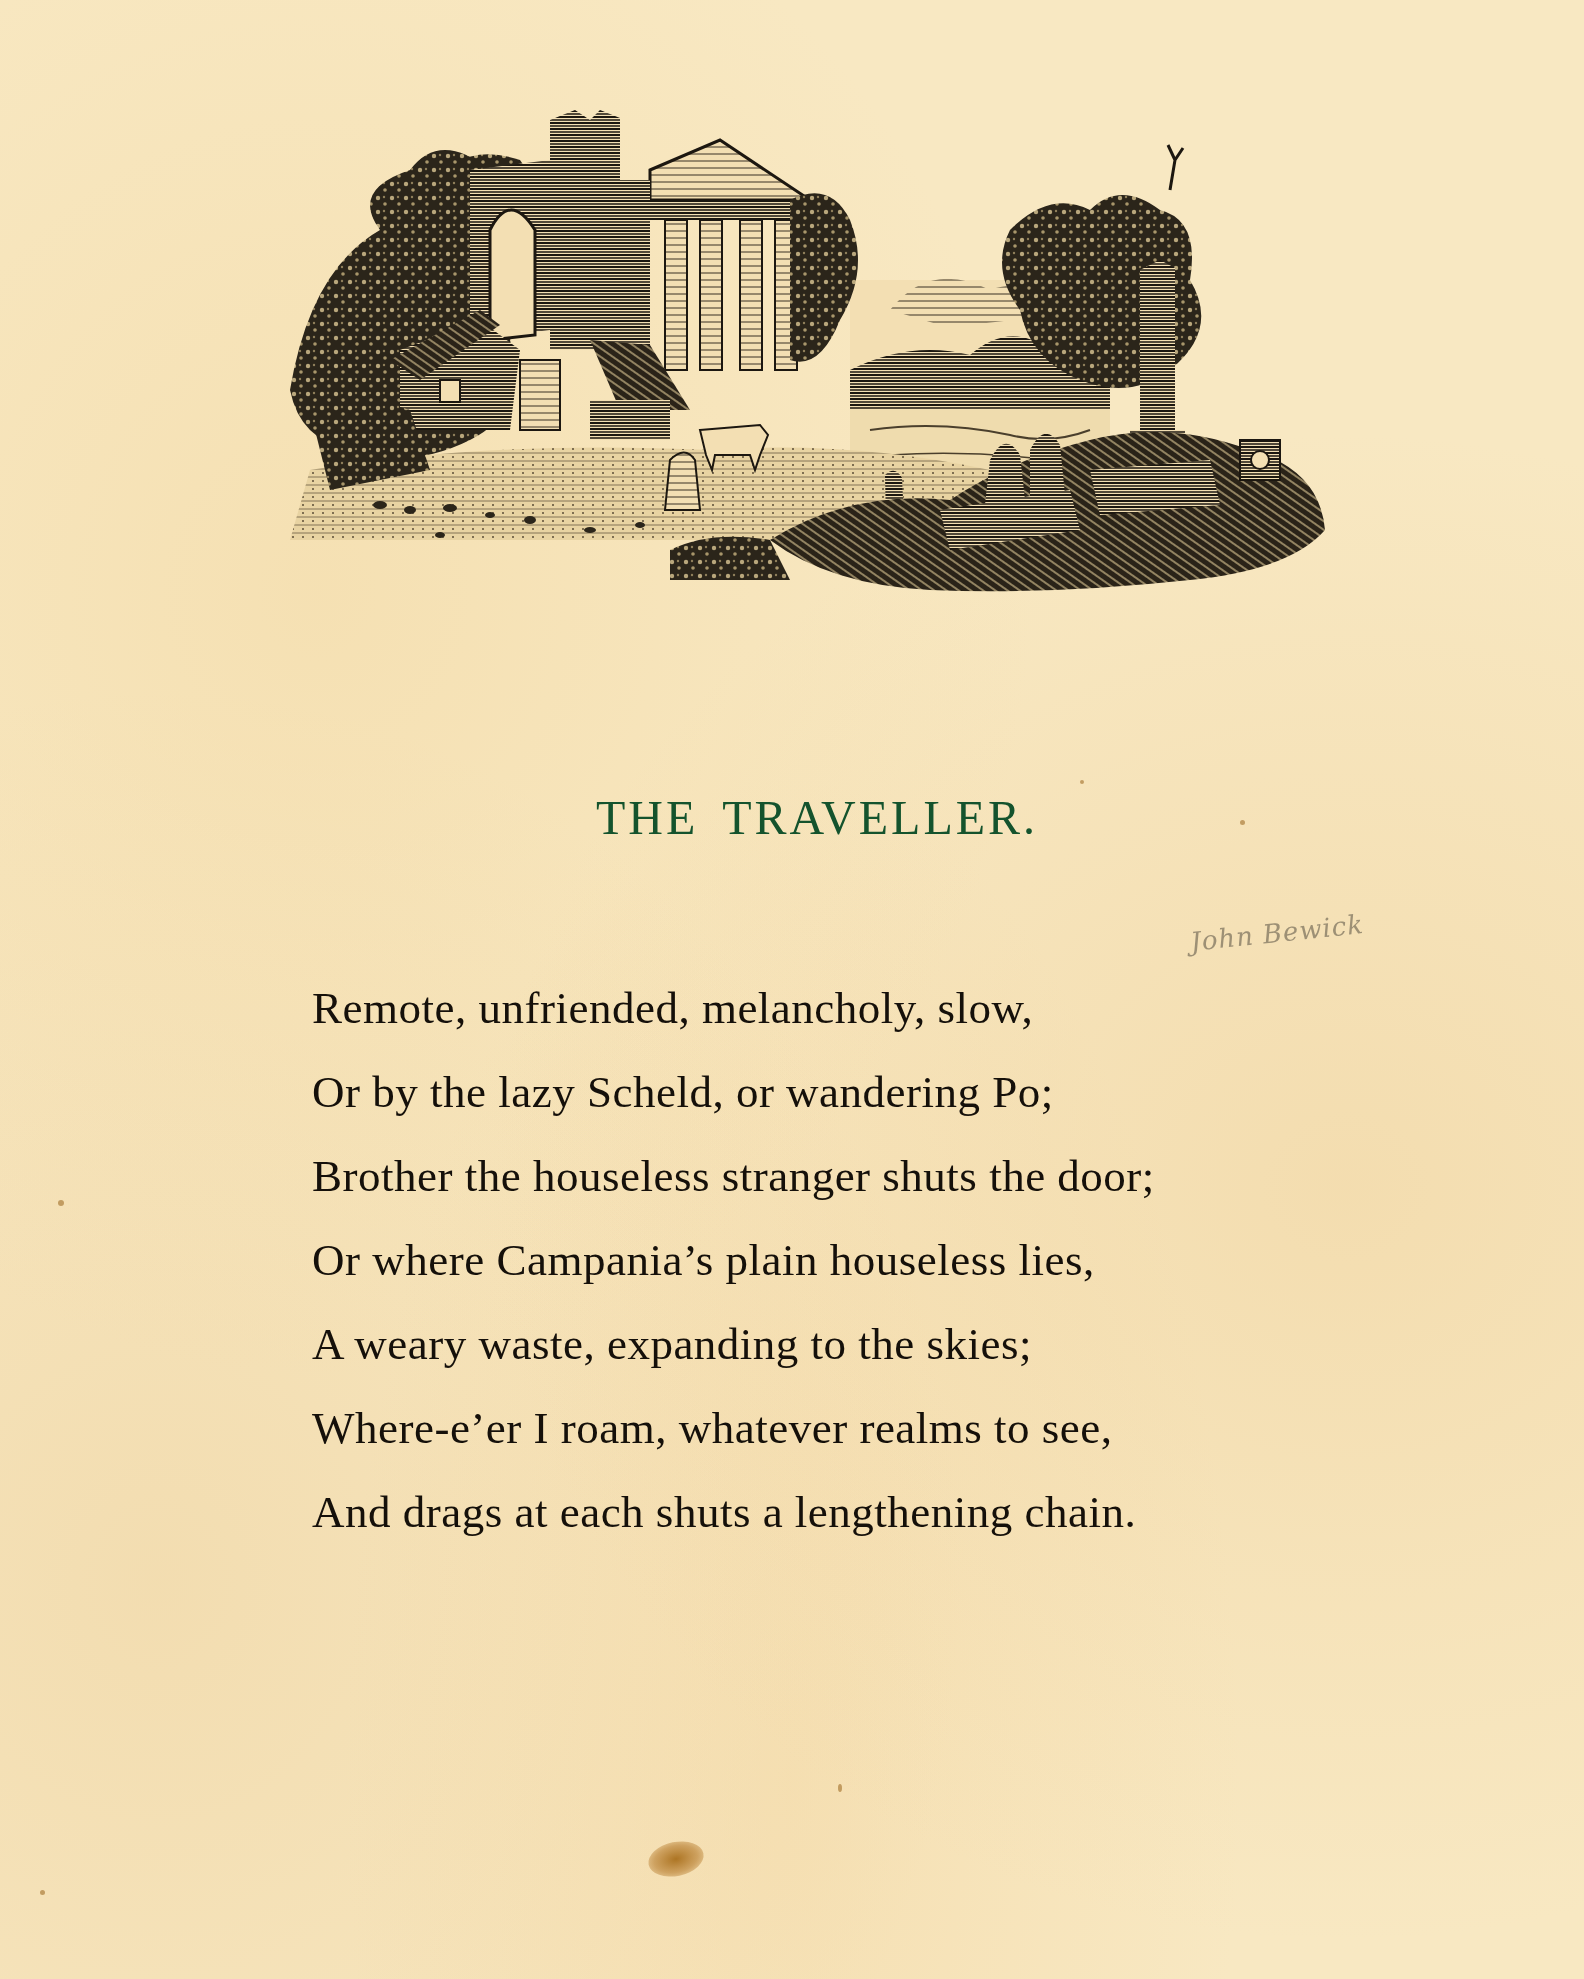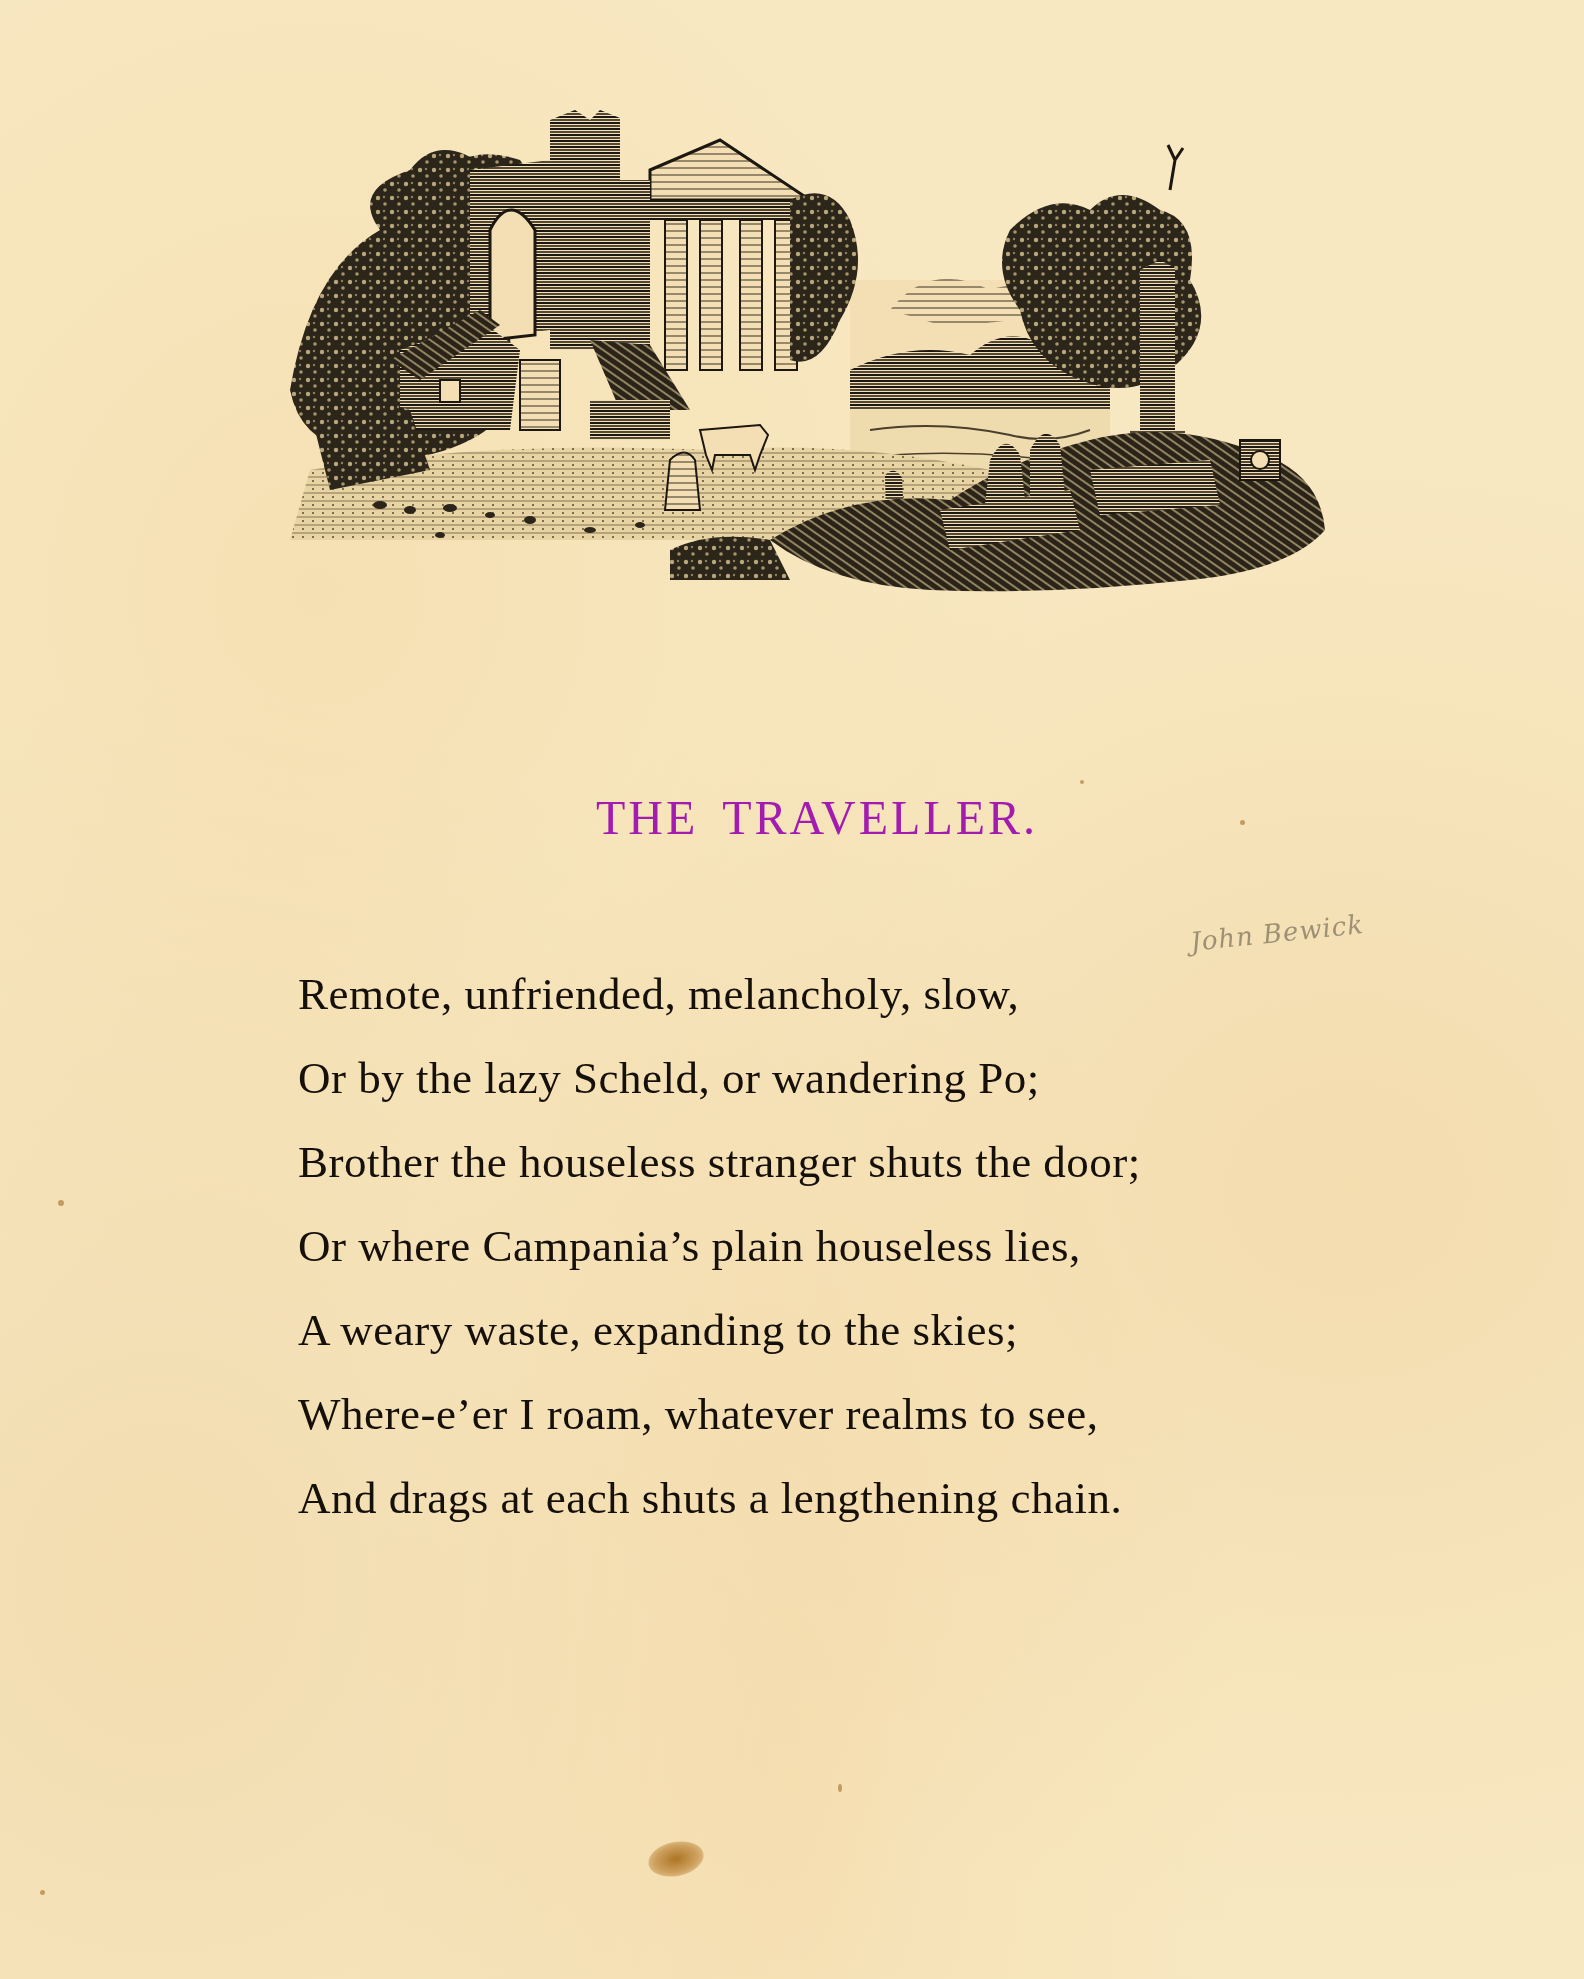--- a/index.html
+++ b/index.html
@@ -52,21 +52,21 @@
 
     .title {
       position: absolute;
       left: 0;
       width: 100%;
       top: 790px;
       text-align: center;
       font-family: "Liberation Serif", serif;
       font-size: 48px;
       letter-spacing: 3px;
-      color: #a21caf;
+      color: #14532d;
       padding-left: 50px;
       box-sizing: border-box;
     }
     .title .gap {
       display: inline-block;
       width: 24px;
     }
 
     .signature {
       position: absolute;
@@ -77,21 +77,21 @@
       font-size: 26px;
       color: rgba(120, 110, 90, 0.7);
       transform: rotate(-6deg);
       letter-spacing: 1px;
     }
 
     .poem {
       position: absolute;
       left: 296px;
       top: 962px;
-      margin: 2px;
+      margin: 16px;
       padding: 0;
       list-style: none;
     }
     .poem li {
       font-family: "Liberation Serif", serif;
       font-size: 45px;
       height: 84px;
       line-height: 60px;
       color: #15100a;
       white-space: nowrap;

